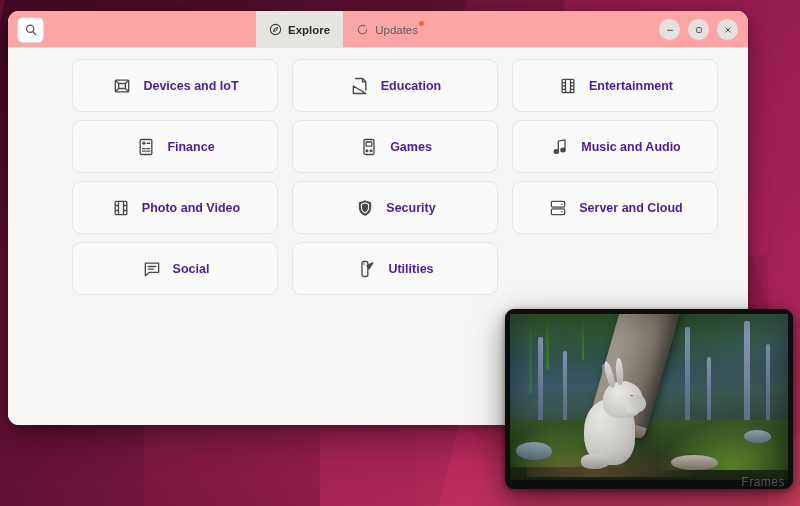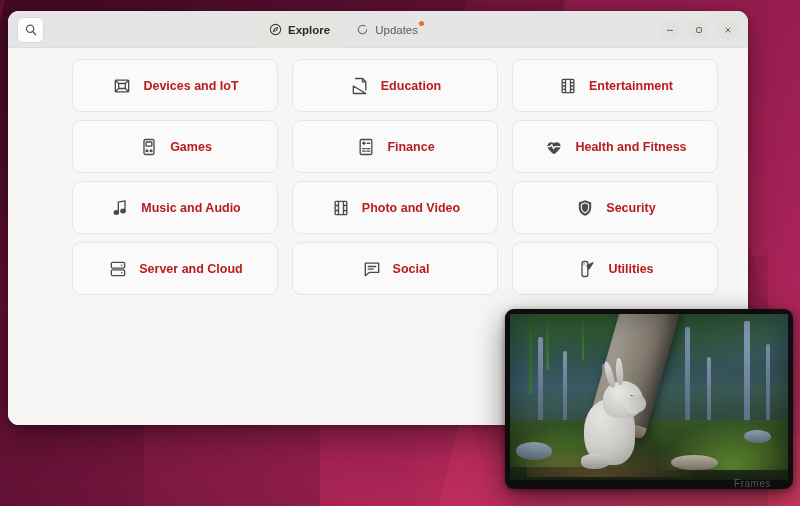--- a/index.html
+++ b/index.html
@@ -40,21 +40,21 @@
   #app-window {
     position: absolute; left: 8px; top: 11px; width: 740px; height: 414px;
     background: #fafafa; border-radius: 11px;
     box-shadow: 0 12px 34px rgba(0,0,0,.38), 0 2px 7px rgba(0,0,0,.25);
     overflow: hidden; display: flex; flex-direction: column;
   }
 
   
   #headerbar {
     position: relative; height: 37px; flex: 0 0 37px;
-    background: #e5e5e5; border-bottom: 1px solid #e0dedb;
+    background: #fca5a5; border-bottom: 1px solid #e0dedb;
     display: flex; align-items: center;
   }
   #search-btn {
     position: absolute; left: 9px; top: 6px; width: 27px; height: 26px;
     border: 1px solid #dbd9d6; border-radius: 6px; background: #fdfdfd;
     display: flex; align-items: center; justify-content: center; cursor: pointer;
   }
 
   #tabs { position: absolute; left: 248px; top: 0; height: 37px; display: flex; align-items: stretch; }
   .tab {
@@ -92,21 +92,21 @@
   }
   .cat-card {
     height: 53px; background: #fafafa;
     border: 1px solid #e7e5e2; border-radius: 9px;
     display: flex; align-items: center; justify-content: center; gap: 10px;
     cursor: pointer; user-select: none;
   }
   .cat-icon { width: 22px; height: 22px; flex: 0 0 22px;
               display: flex; align-items: center; justify-content: center; color: #4b4a47; }
   .cat-icon svg { width: 20px; height: 20px; display: block; }
-  .cat-label { font-size: 12.5px; font-weight: bold; color: #b91c1c; white-space: nowrap; }
+  .cat-label { font-size: 12.5px; font-weight: bold; color: #4c1d95; white-space: nowrap; }
 
   
   #video-window {
     position: absolute; left: 505px; top: 309px; width: 288px; height: 180px;
     background: #0d0d0d; border-radius: 9px;
     box-shadow: 0 10px 30px rgba(0,0,0,.5), 0 2px 6px rgba(0,0,0,.4);
     overflow: hidden; padding: 5px 5px 9px 5px;
   }
   #video-surface {
     position: relative; width: 100%; height: 100%; overflow: hidden; background: #1d2b20;
@@ -174,22 +174,22 @@
   
   .rock { position:absolute; border-radius: 48% 52% 46% 50%;
           background: linear-gradient(180deg,#8da0ae,#5c6d79); }
   .rock.r1 { left:2%; bottom:12%; width:13%; height:11%; }
   .rock.r2 { left:58%; bottom:6%; width:17%; height:9%;
              background: linear-gradient(180deg,#b9b4a6,#857f70); }
   .rock.r3 { right:6%; bottom:22%; width:10%; height:8%; }
   .vign { position:absolute; inset:0; pointer-events:none;
           box-shadow: inset 0 0 34px rgba(0,0,0,.42); }
   #video-caption {
-    position:absolute; right:22px; bottom:0px;
-    font-size: 10px; color: rgba(255,255,255,.28);
+    position:absolute; right:8px; bottom:0px;
+    font-size: 12px; color: rgba(255,255,255,.28);
     font-family: "Liberation Sans", sans-serif; letter-spacing: .5px;
   }
 </style>
 </head>
 <body>
 
 <div id="desktop">
   <div class="wp-shard wp1"></div>
   <div class="wp-shard wp2"></div>
   <div class="wp-shard wp3"></div>
@@ -282,48 +282,39 @@
             <path d="M9 4v16M15 4v16"></path>
             <path d="M5 8h4M5 12h4M5 16h4M15 8h4M15 12h4M15 16h4"></path>
           </svg>
         </span>
         <span class="cat-label">Entertainment</span>
       </div>
 
       <div class="cat-card">
         <span class="cat-icon">
           <svg viewBox="0 0 24 24" fill="none" stroke="currentColor" stroke-width="1.6">
+            <rect x="5" y="3" width="14" height="18" rx="1.6"></rect>
+            <path d="M8 7.5h3M9.5 6v3M13.5 7.5h3M8 14h3M8 17h3M13 14h3.5M13 17h3.5" stroke-linecap="round"></path>
+          </svg>
+        </span>
+        <span class="cat-label">Finance</span>
+      </div>
+
+      <div class="cat-card">
+        <span class="cat-icon">
+          <svg viewBox="0 0 24 24" fill="none" stroke="currentColor" stroke-width="1.6">
             <rect x="6" y="3" width="12" height="18" rx="1.8"></rect>
             <rect x="8.5" y="6" width="7" height="5" rx="0.8"></rect>
             <circle cx="9.5" cy="16.5" r="1.1"></circle>
               <circle cx="14.5" cy="16.5" r="1.1"></circle>
           </svg>
         </span>
         <span class="cat-label">Games</span>
       </div>
 
-      <div class="cat-card">
-        <span class="cat-icon">
-          <svg viewBox="0 0 24 24" fill="none" stroke="currentColor" stroke-width="1.6">
-            <rect x="5" y="3" width="14" height="18" rx="1.6"></rect>
-            <path d="M8 7.5h3M9.5 6v3M13.5 7.5h3M8 14h3M8 17h3M13 14h3.5M13 17h3.5" stroke-linecap="round"></path>
-          </svg>
-        </span>
-        <span class="cat-label">Finance</span>
-      </div>
-
-      <div class="cat-card">
-        <span class="cat-icon">
-          <svg viewBox="0 0 24 24" fill="currentColor" stroke="none">
-            <path d="M12 20.5s-8-4.9-8-10.1A4.7 4.7 0 0 1 12 7.6a4.7 4.7 0 0 1 8 2.8c0 5.2-8 10.1-8 10.1z"></path>
-            <path d="M4.6 11.6h3.1l1.5-2.6 2.2 5 1.6-2.4h6.4" fill="none" stroke="#fafafa" stroke-width="1.5" stroke-linecap="round" stroke-linejoin="round"></path>
-          </svg>
-        </span>
-        <span class="cat-label">Health and Fitness</span>
-      </div>
 
       <div class="cat-card">
         <span class="cat-icon">
           <svg viewBox="0 0 24 24" fill="none" stroke="currentColor" stroke-width="1.6">
             <path d="M10 17V5l8-1.6v12" stroke-linejoin="round"></path>
             <ellipse cx="7.6" cy="17.4" rx="2.6" ry="2.2" fill="currentColor"></ellipse>
             <ellipse cx="15.6" cy="15.6" rx="2.6" ry="2.2" fill="currentColor"></ellipse>
           </svg>
         </span>
         <span class="cat-label">Music and Audio</span>

